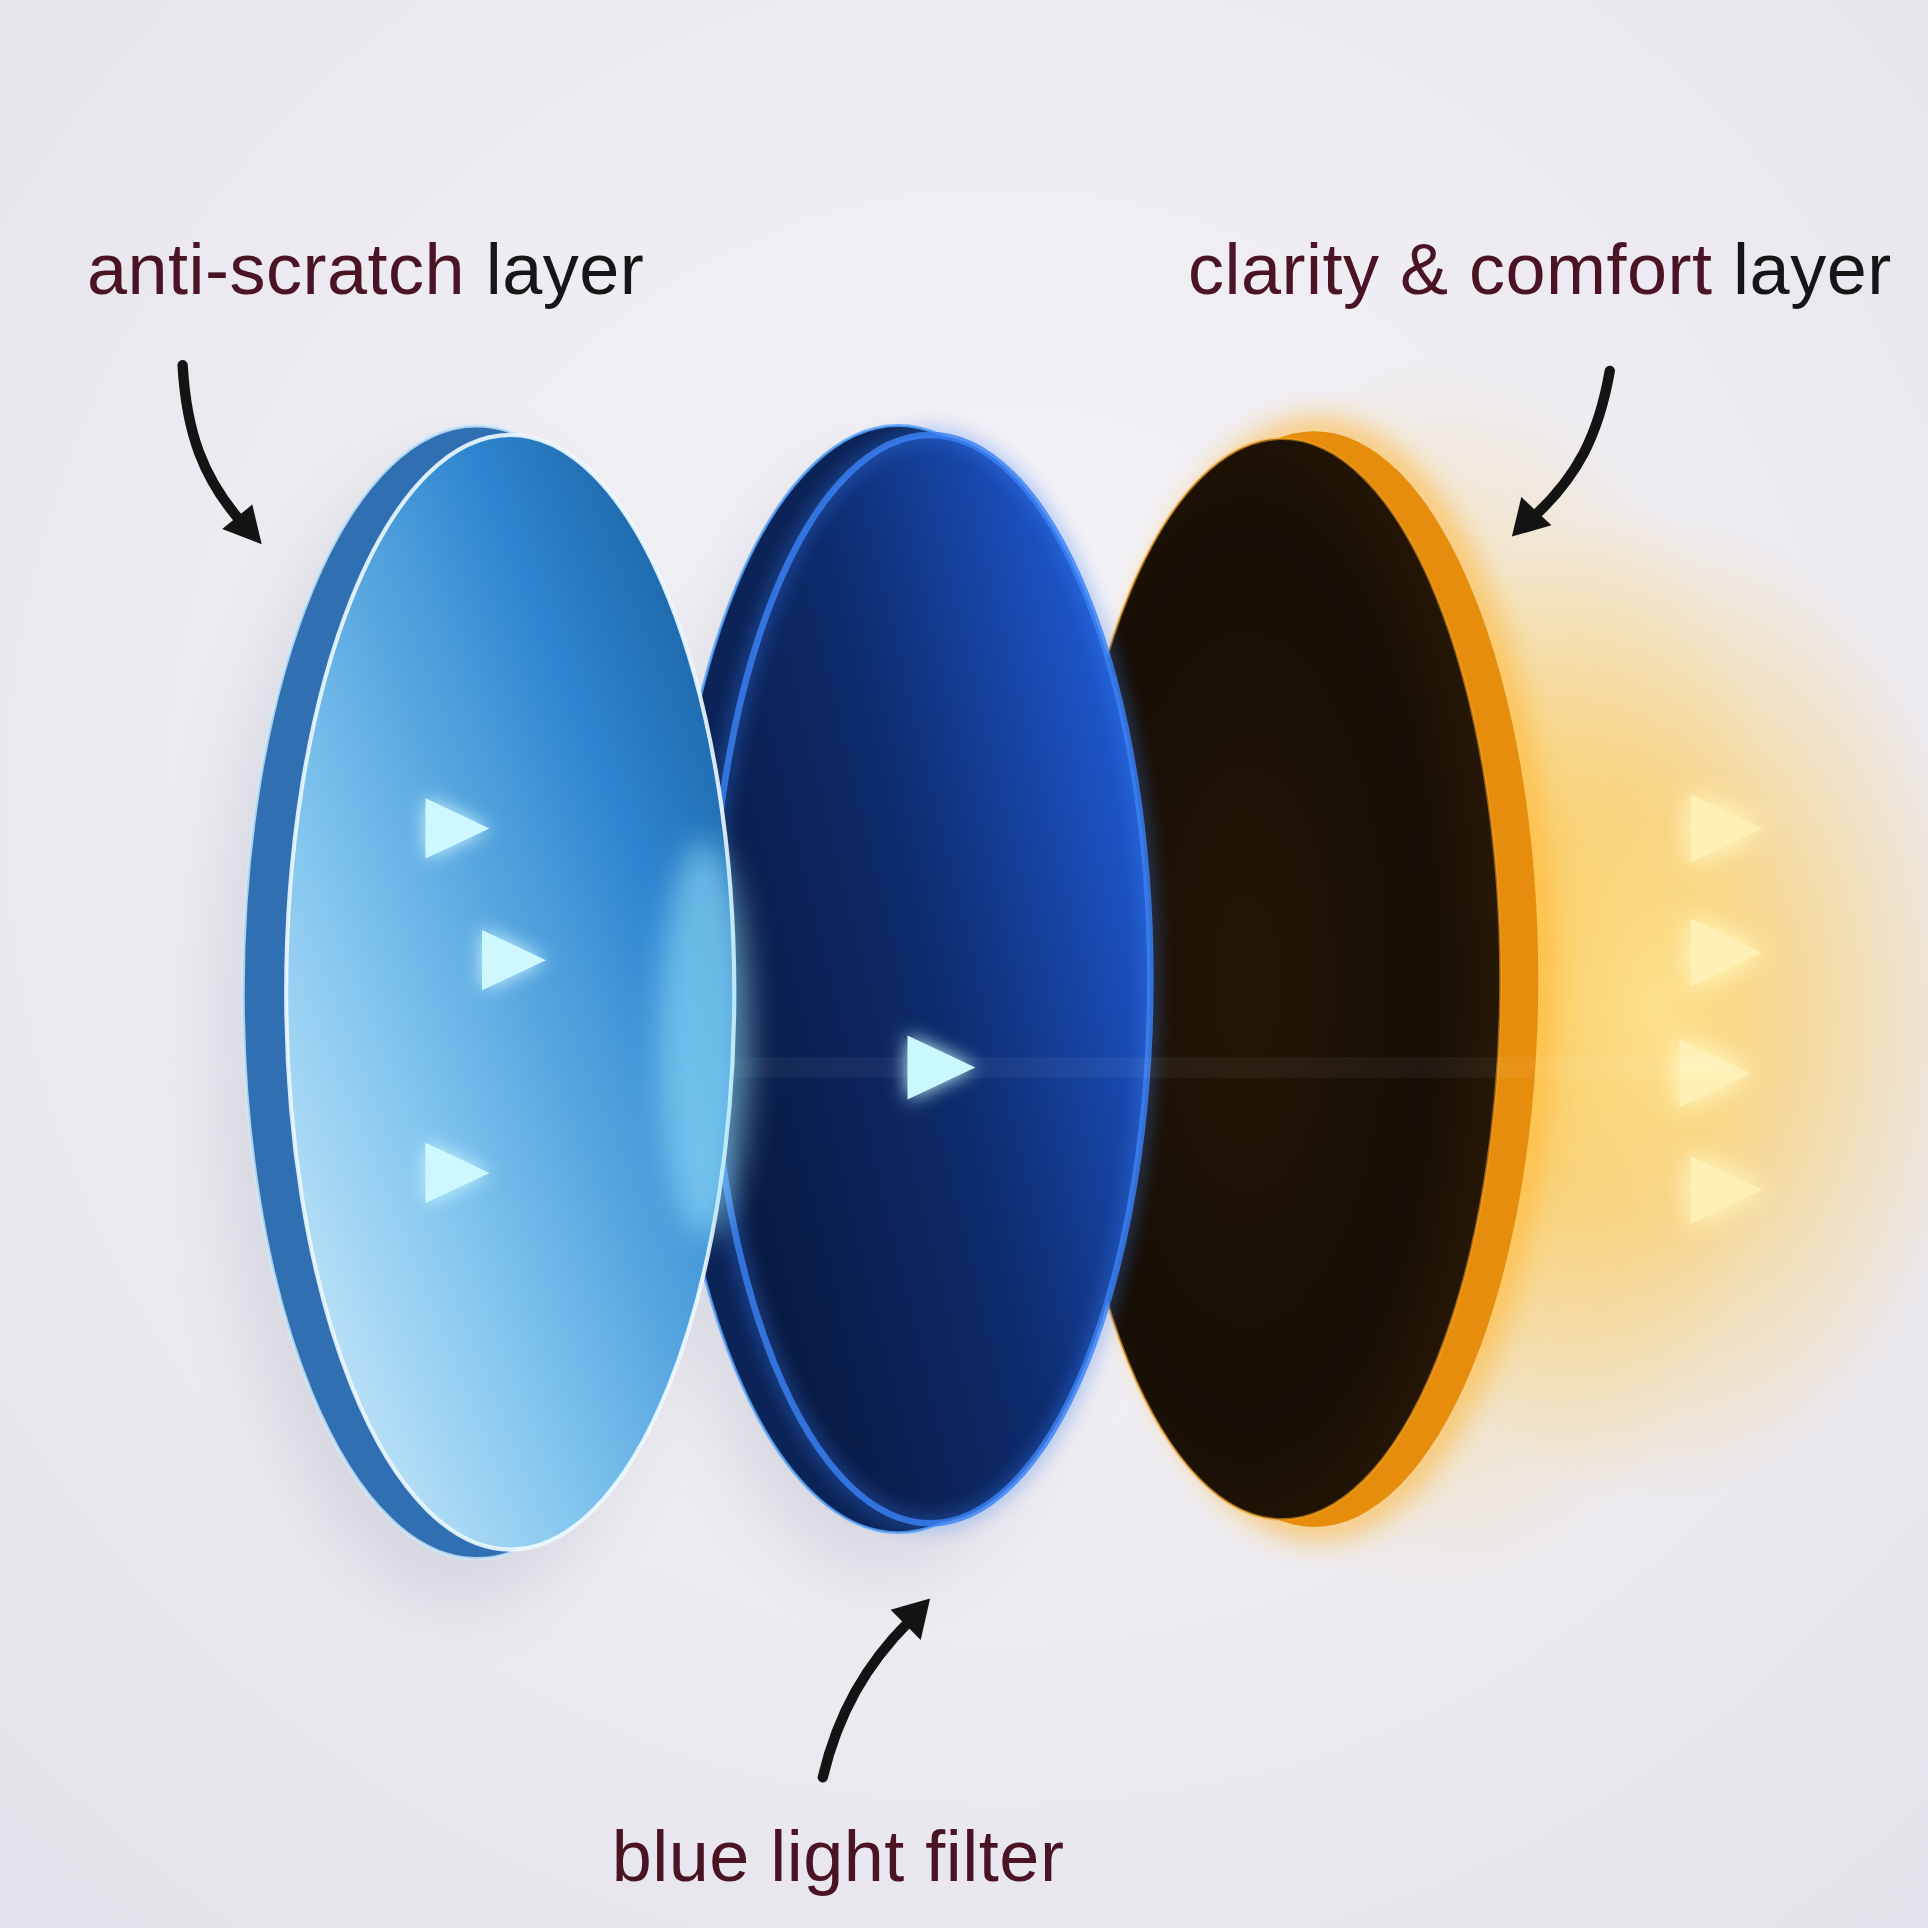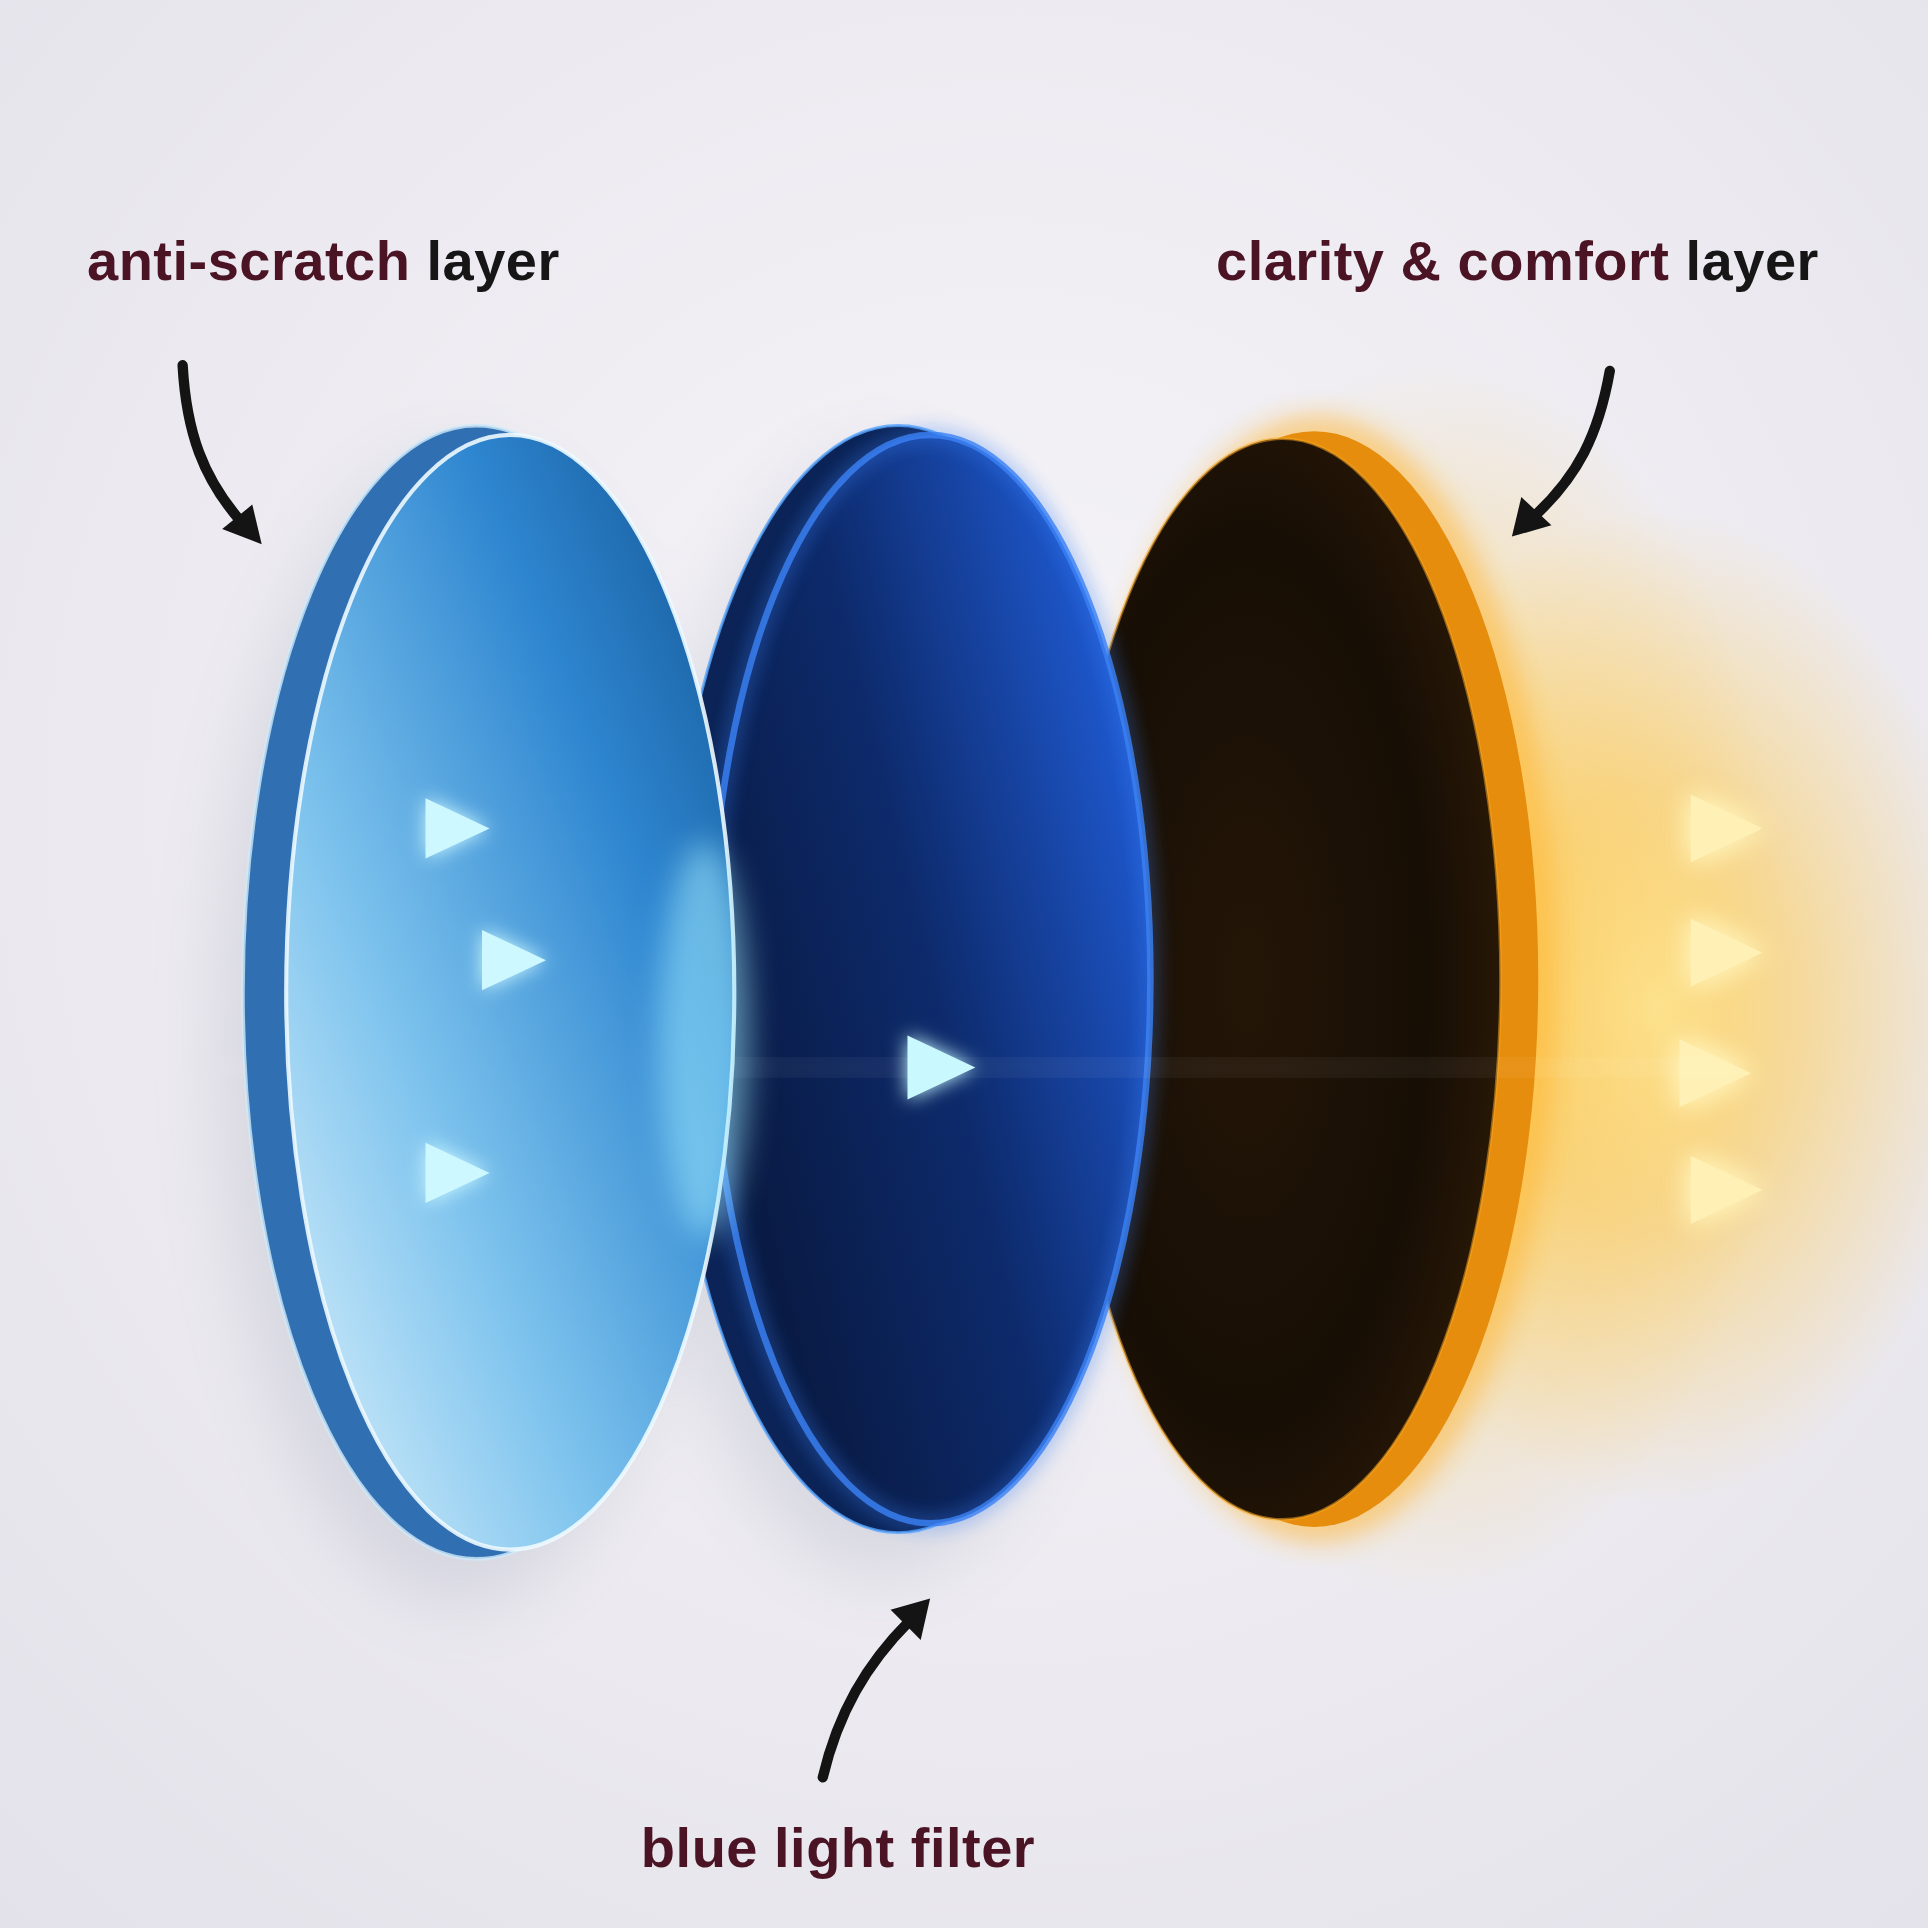--- a/index.html
+++ b/index.html
@@ -10,30 +10,30 @@
   }
   .canvas {
     position: relative;
     width: 1928px; height: 1928px;
     overflow: hidden;
     background: radial-gradient(circle at 52% 42%, #f5f4f8 0%, #edebf1 55%, #e3e1e9 100%);
   }
   .scene { position: absolute; inset: 0; }
   .label {
     position: absolute;
-    font-weight: 700;
-    font-size: 56px;
+    font-weight: 400;
+    font-size: 72px;
     line-height: 1.1;
     letter-spacing: 0.5px;
     white-space: pre;
     color: #161616;
   }
   .label .accent { color: #4a1424; }
   .label-left  { left: 87px;  top: 230px; }
-  .label-right { left: 1216px; top: 230px; }
+  .label-right { left: 1188px; top: 230px; }
   .label-bottom { left: 822px; top: 1817px; transform: translateX(-50%); margin-left: 16px; }
 </style>
 </head>
 <body>
 
 <div class="canvas">
 
   <svg class="scene" width="1928" height="1928" viewBox="0 0 1024 1024">
     <defs>
       <linearGradient id="g1" x1="0" y1="1" x2="1" y2="0">

